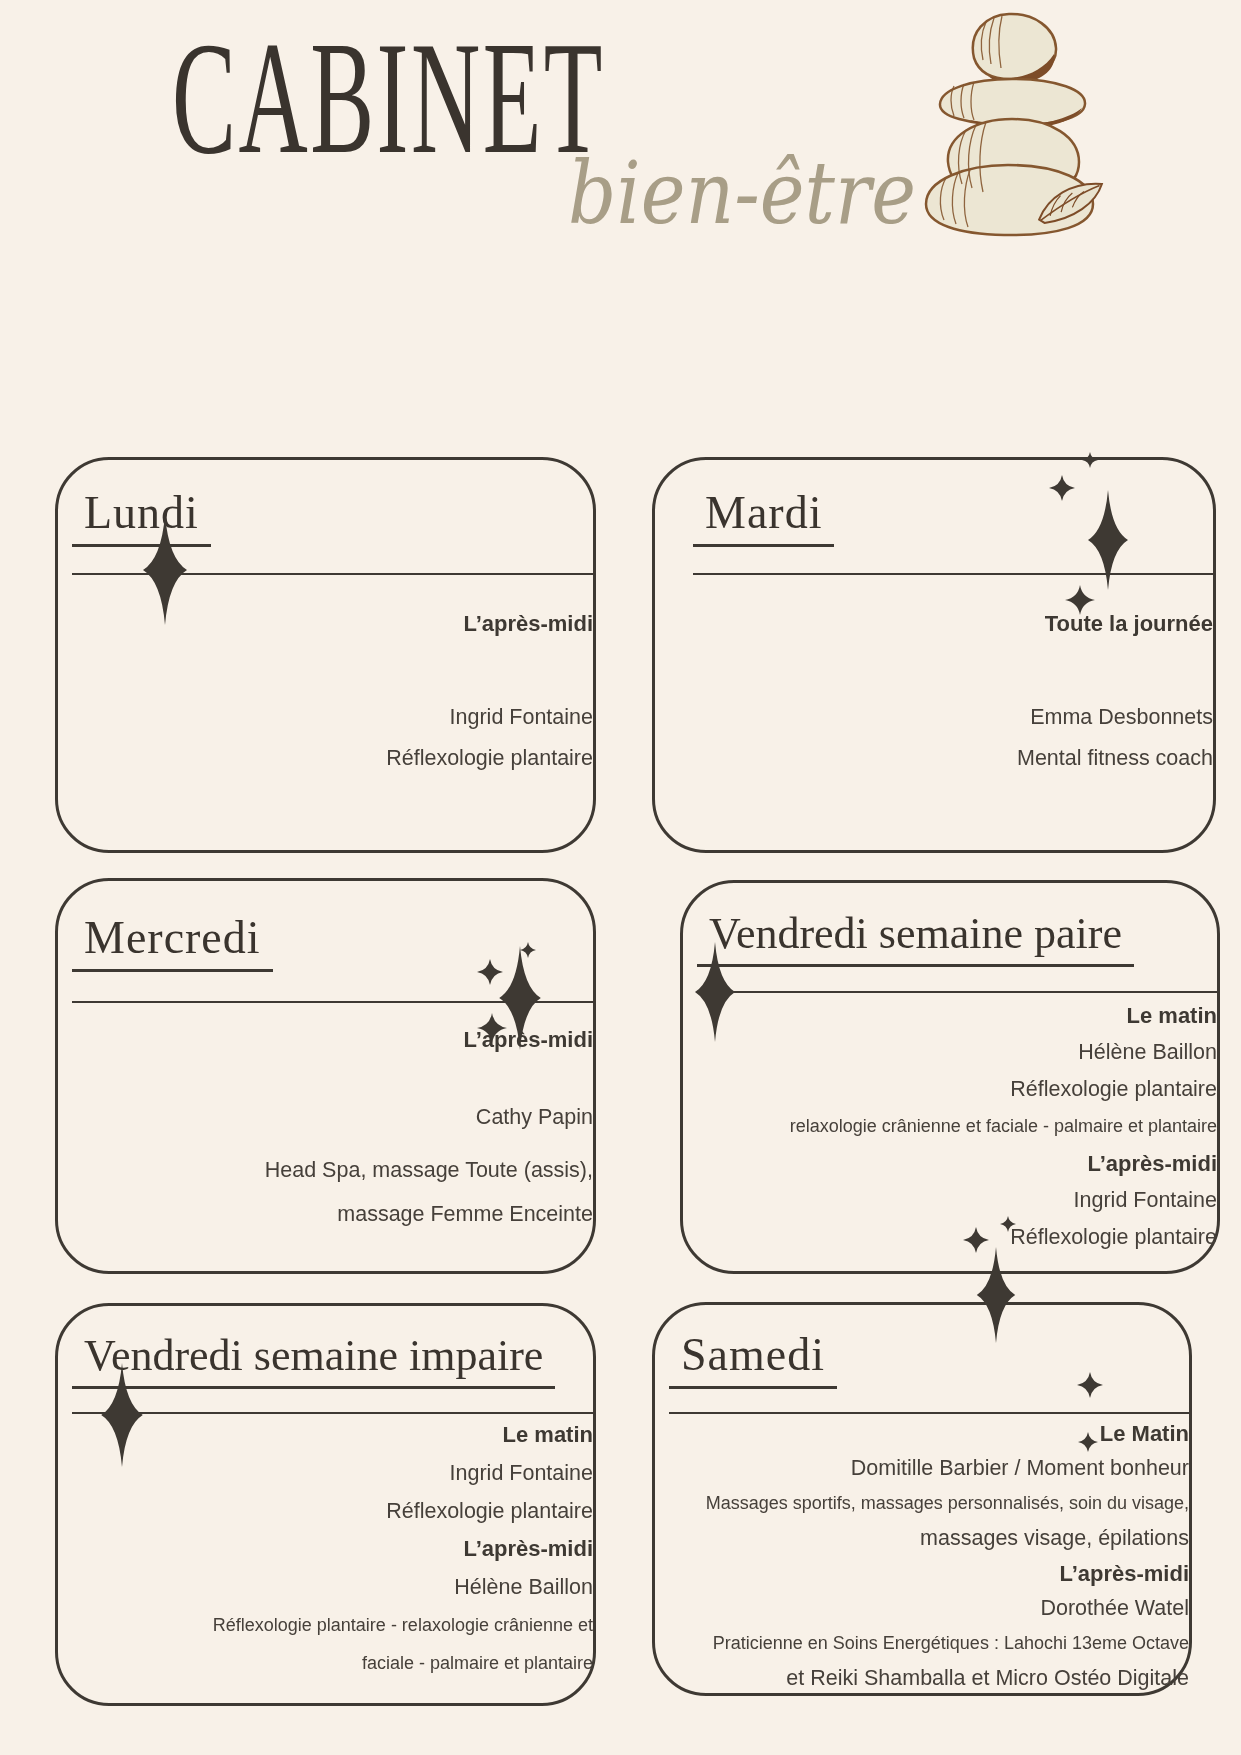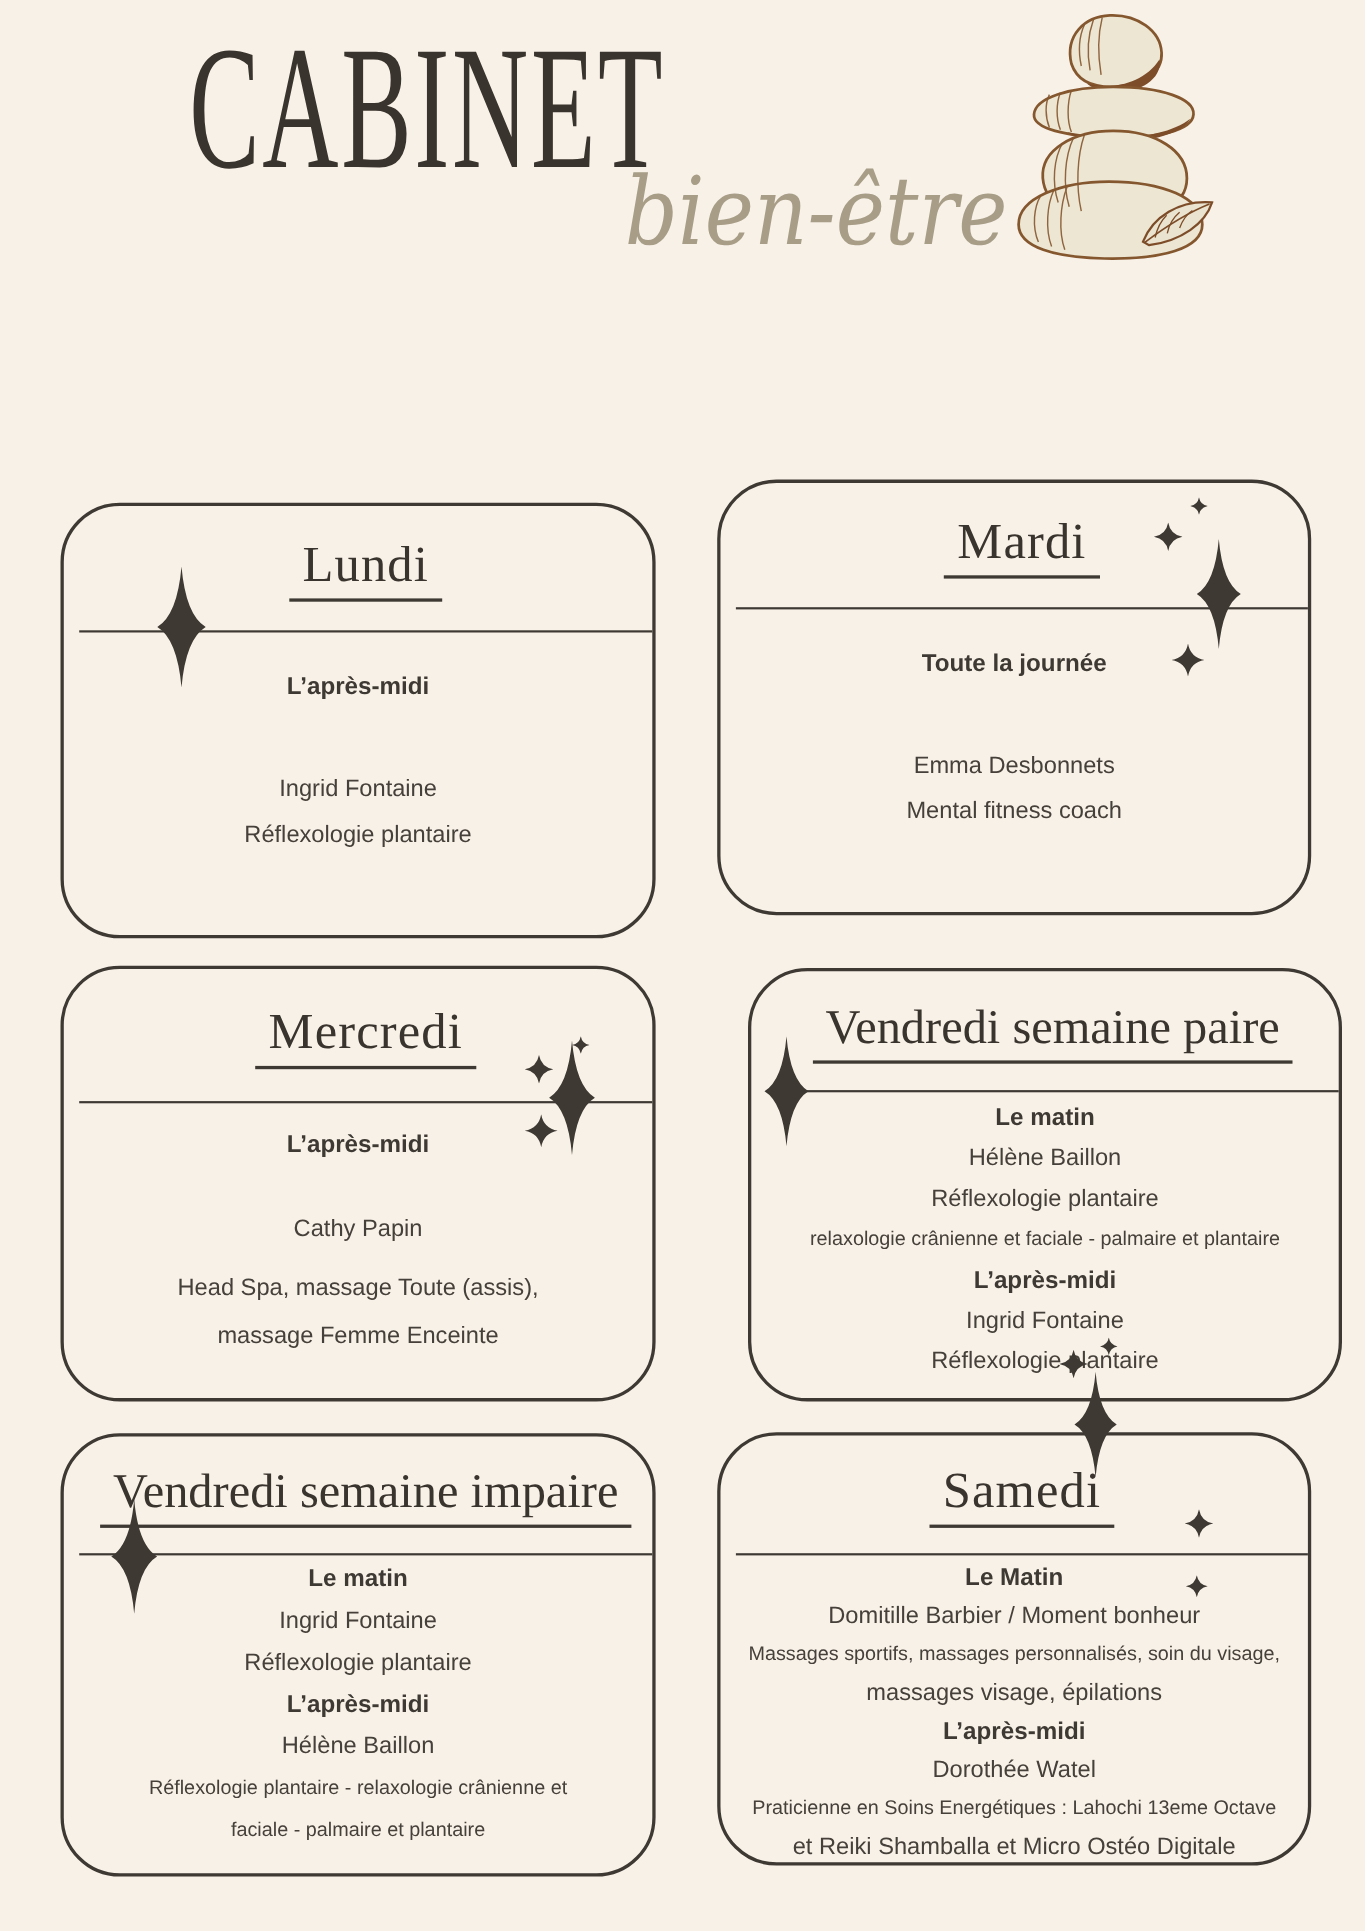--- a/index.html
+++ b/index.html
@@ -10,27 +10,27 @@
   
   .brand{font-family:"Liberation Serif",serif;font-size:160px;line-height:1;letter-spacing:4px;
          color:#3a342e;white-space:nowrap;transform:scaleX(.60);transform-origin:0 0;}
   .script{font-family:"DejaVu Serif",serif;font-style:italic;font-size:86px;line-height:1;
           color:#a89e87;white-space:nowrap;transform:scaleX(.88);transform-origin:0 0;}
   .note{width:800px;text-align:center;font-size:24px;color:#332e29;letter-spacing:.3px;}
   .note p{margin:0 0 13px 0;}
 
   
   .card{position:absolute;border:3px solid #3e3933;border-radius:54px;}
-  .card-head{display:flex;align-items:center;justify-content:center;
+  .card-head{display:flex;align-items:center;justify-content:flex-start;
              border-bottom:2.5px solid #3e3933;height:113px;margin-left:14px;}
   .card-title{font-family:"Liberation Serif",serif;font-size:46px;letter-spacing:1px;
               color:#3a342e;border-bottom:3px solid #3e3933;padding:0 12px 5px 12px;white-space:nowrap;}
   .card-title.long{font-size:44px;letter-spacing:0;}
   .card-body{text-align:center;}
-  .line{margin:0;font-size:21.5px;color:#46403a;}
+  .line{margin:0;font-size:21.5px;color:#46403a;text-align:right;}
   .b{font-weight:bold;font-size:22px;color:#3e3933;}
   .sm{font-size:18px;}
 
   .c1 .card-body,.c2 .card-body{padding-top:32px;}
   .c1 .line,.c2 .line{line-height:41px;}
   .c1 .b,.c2 .b{line-height:34px;margin-bottom:56px;}
 
   .c3 .card-head{height:120px;}
   .c3 .card-body{padding-top:20px;}
   .c3 .line{line-height:45px;}
@@ -96,21 +96,21 @@
     <div class="card-head">
       <span class="card-title">Lundi</span>
     </div>
     <div class="card-body">
       <p class="line b">L’après-midi</p>
       <p class="line">Ingrid Fontaine</p>
       <p class="line">Réflexologie plantaire</p>
     </div>
   </div>
 
-  <div class="card c2" style="left:652px;top:436px;width:534px;height:390px;">
+  <div class="card c2" style="left:652px;top:457px;width:534px;height:390px;padding-left:24px;">
     <div class="card-head">
       <span class="card-title">Mardi</span>
     </div>
     <div class="card-body">
       <p class="line b">Toute la journée</p>
       <p class="line">Emma Desbonnets</p>
       <p class="line">Mental fitness coach</p>
     </div>
   </div>
 

